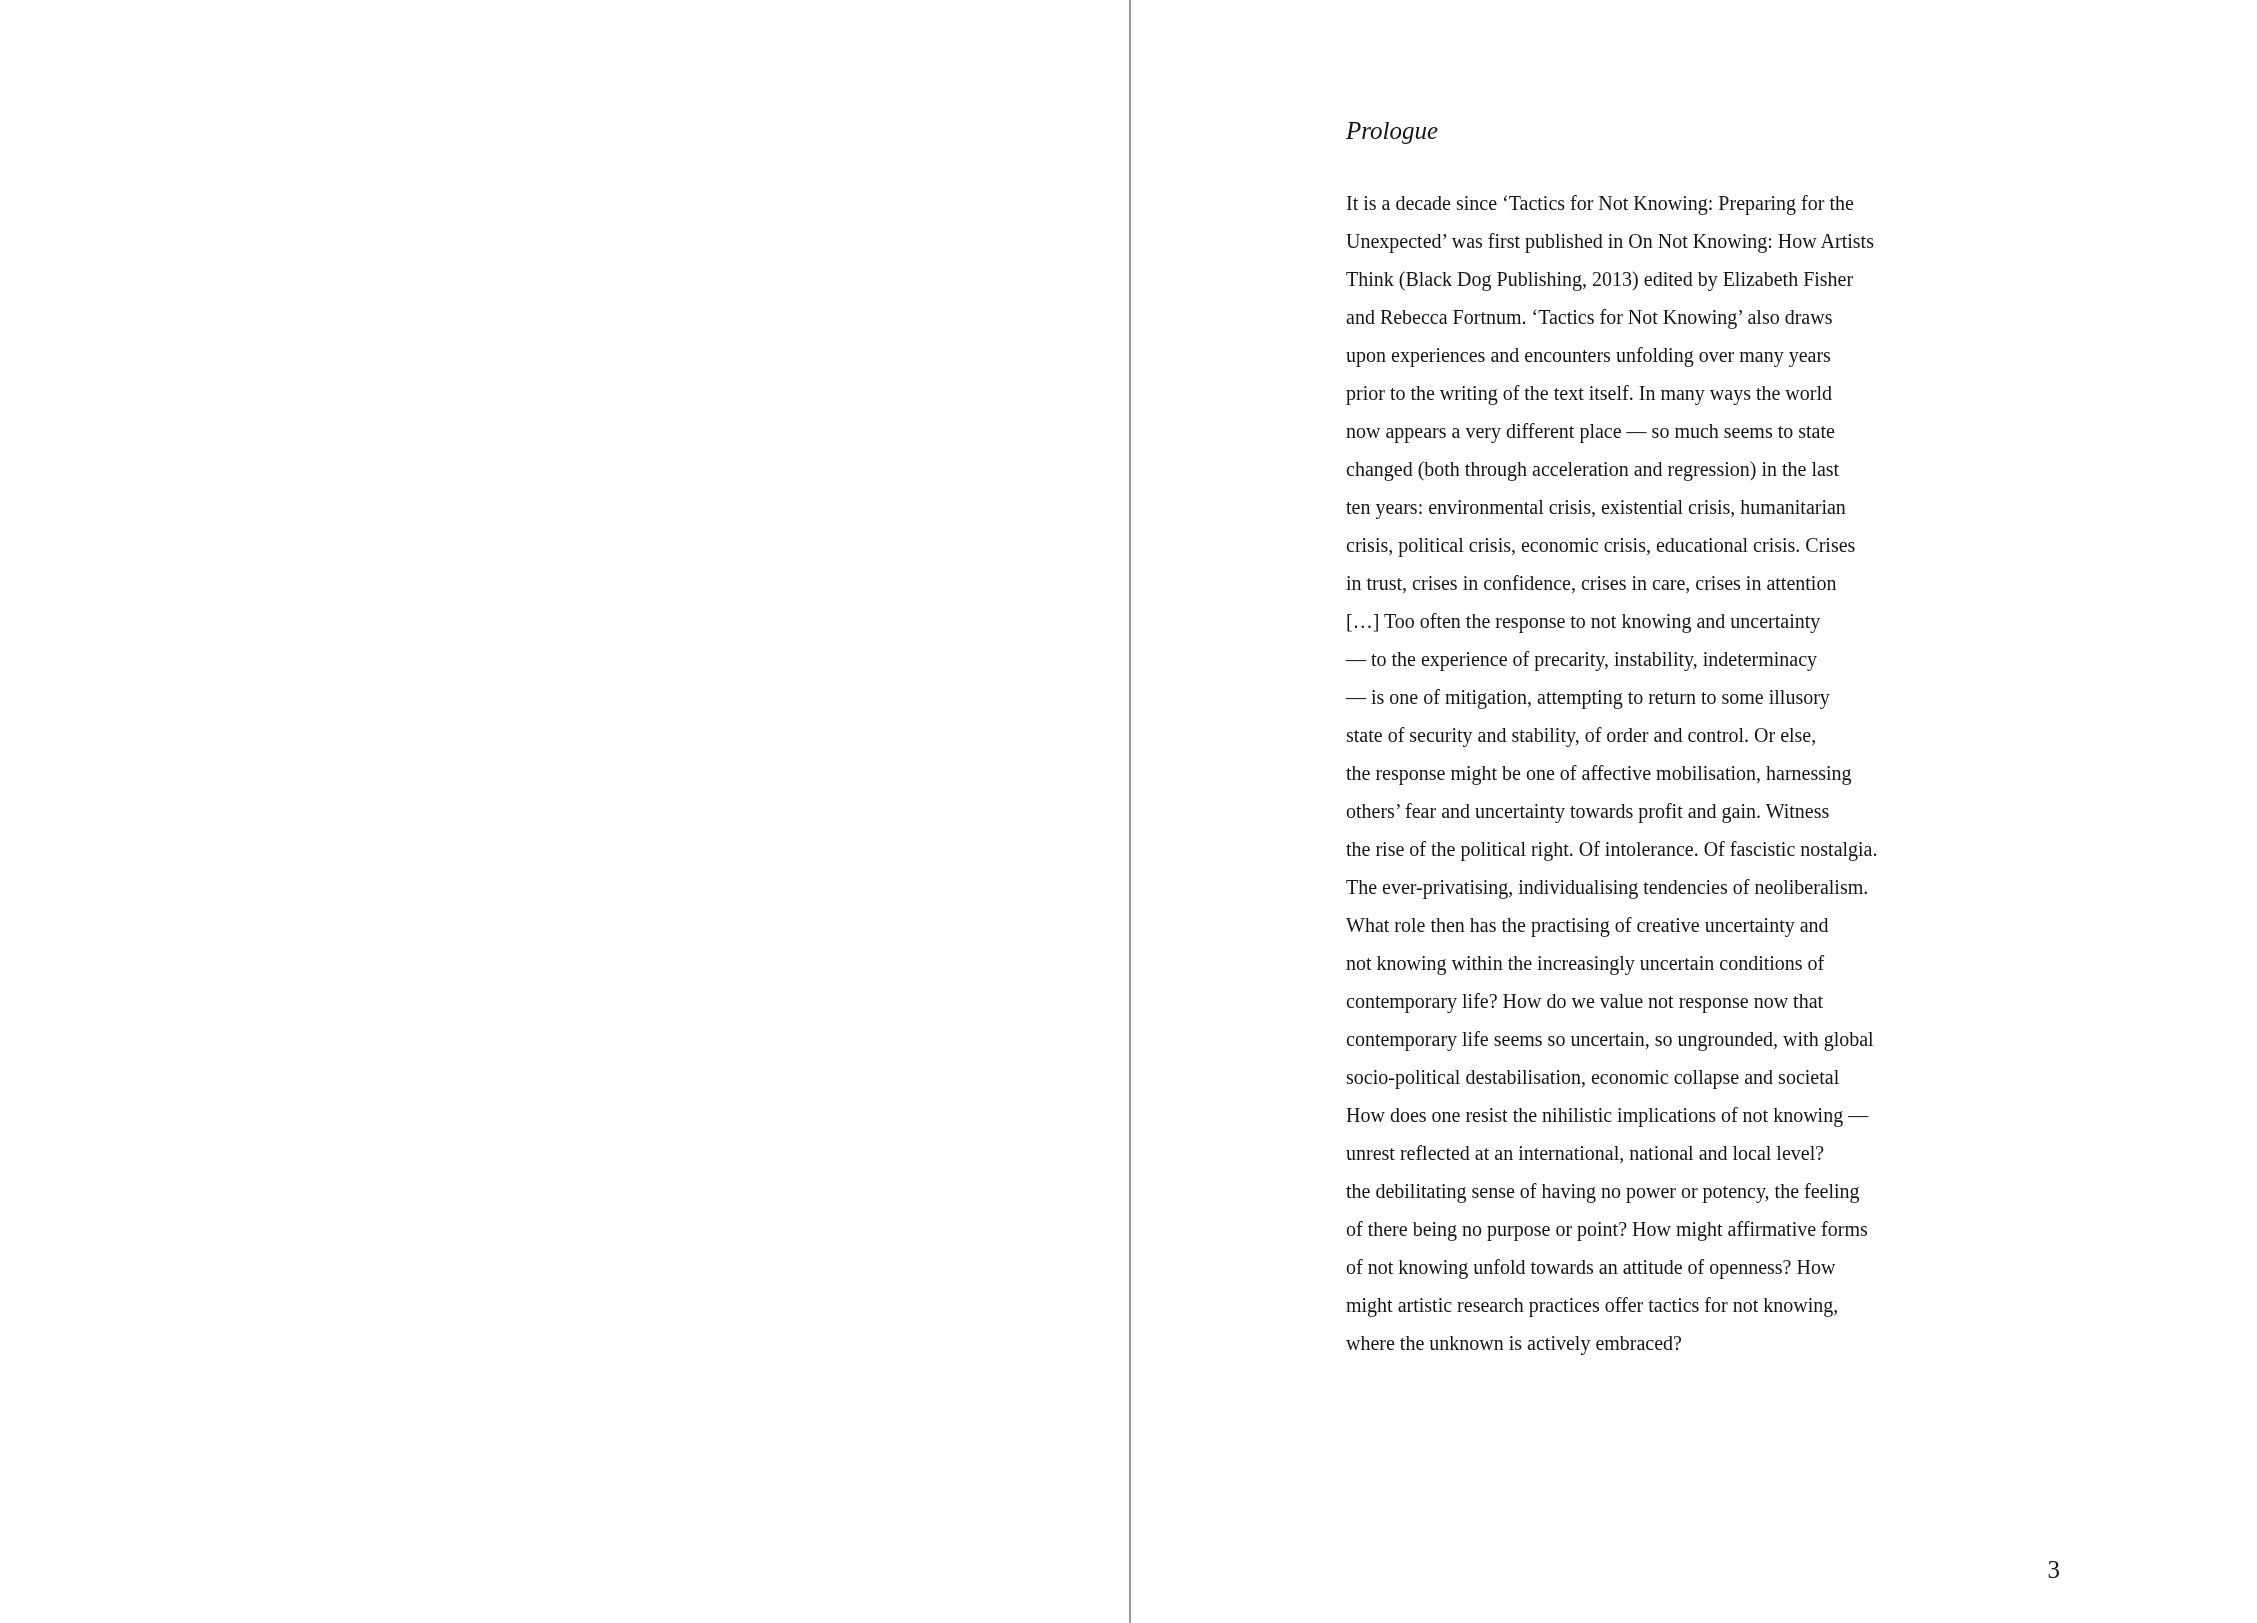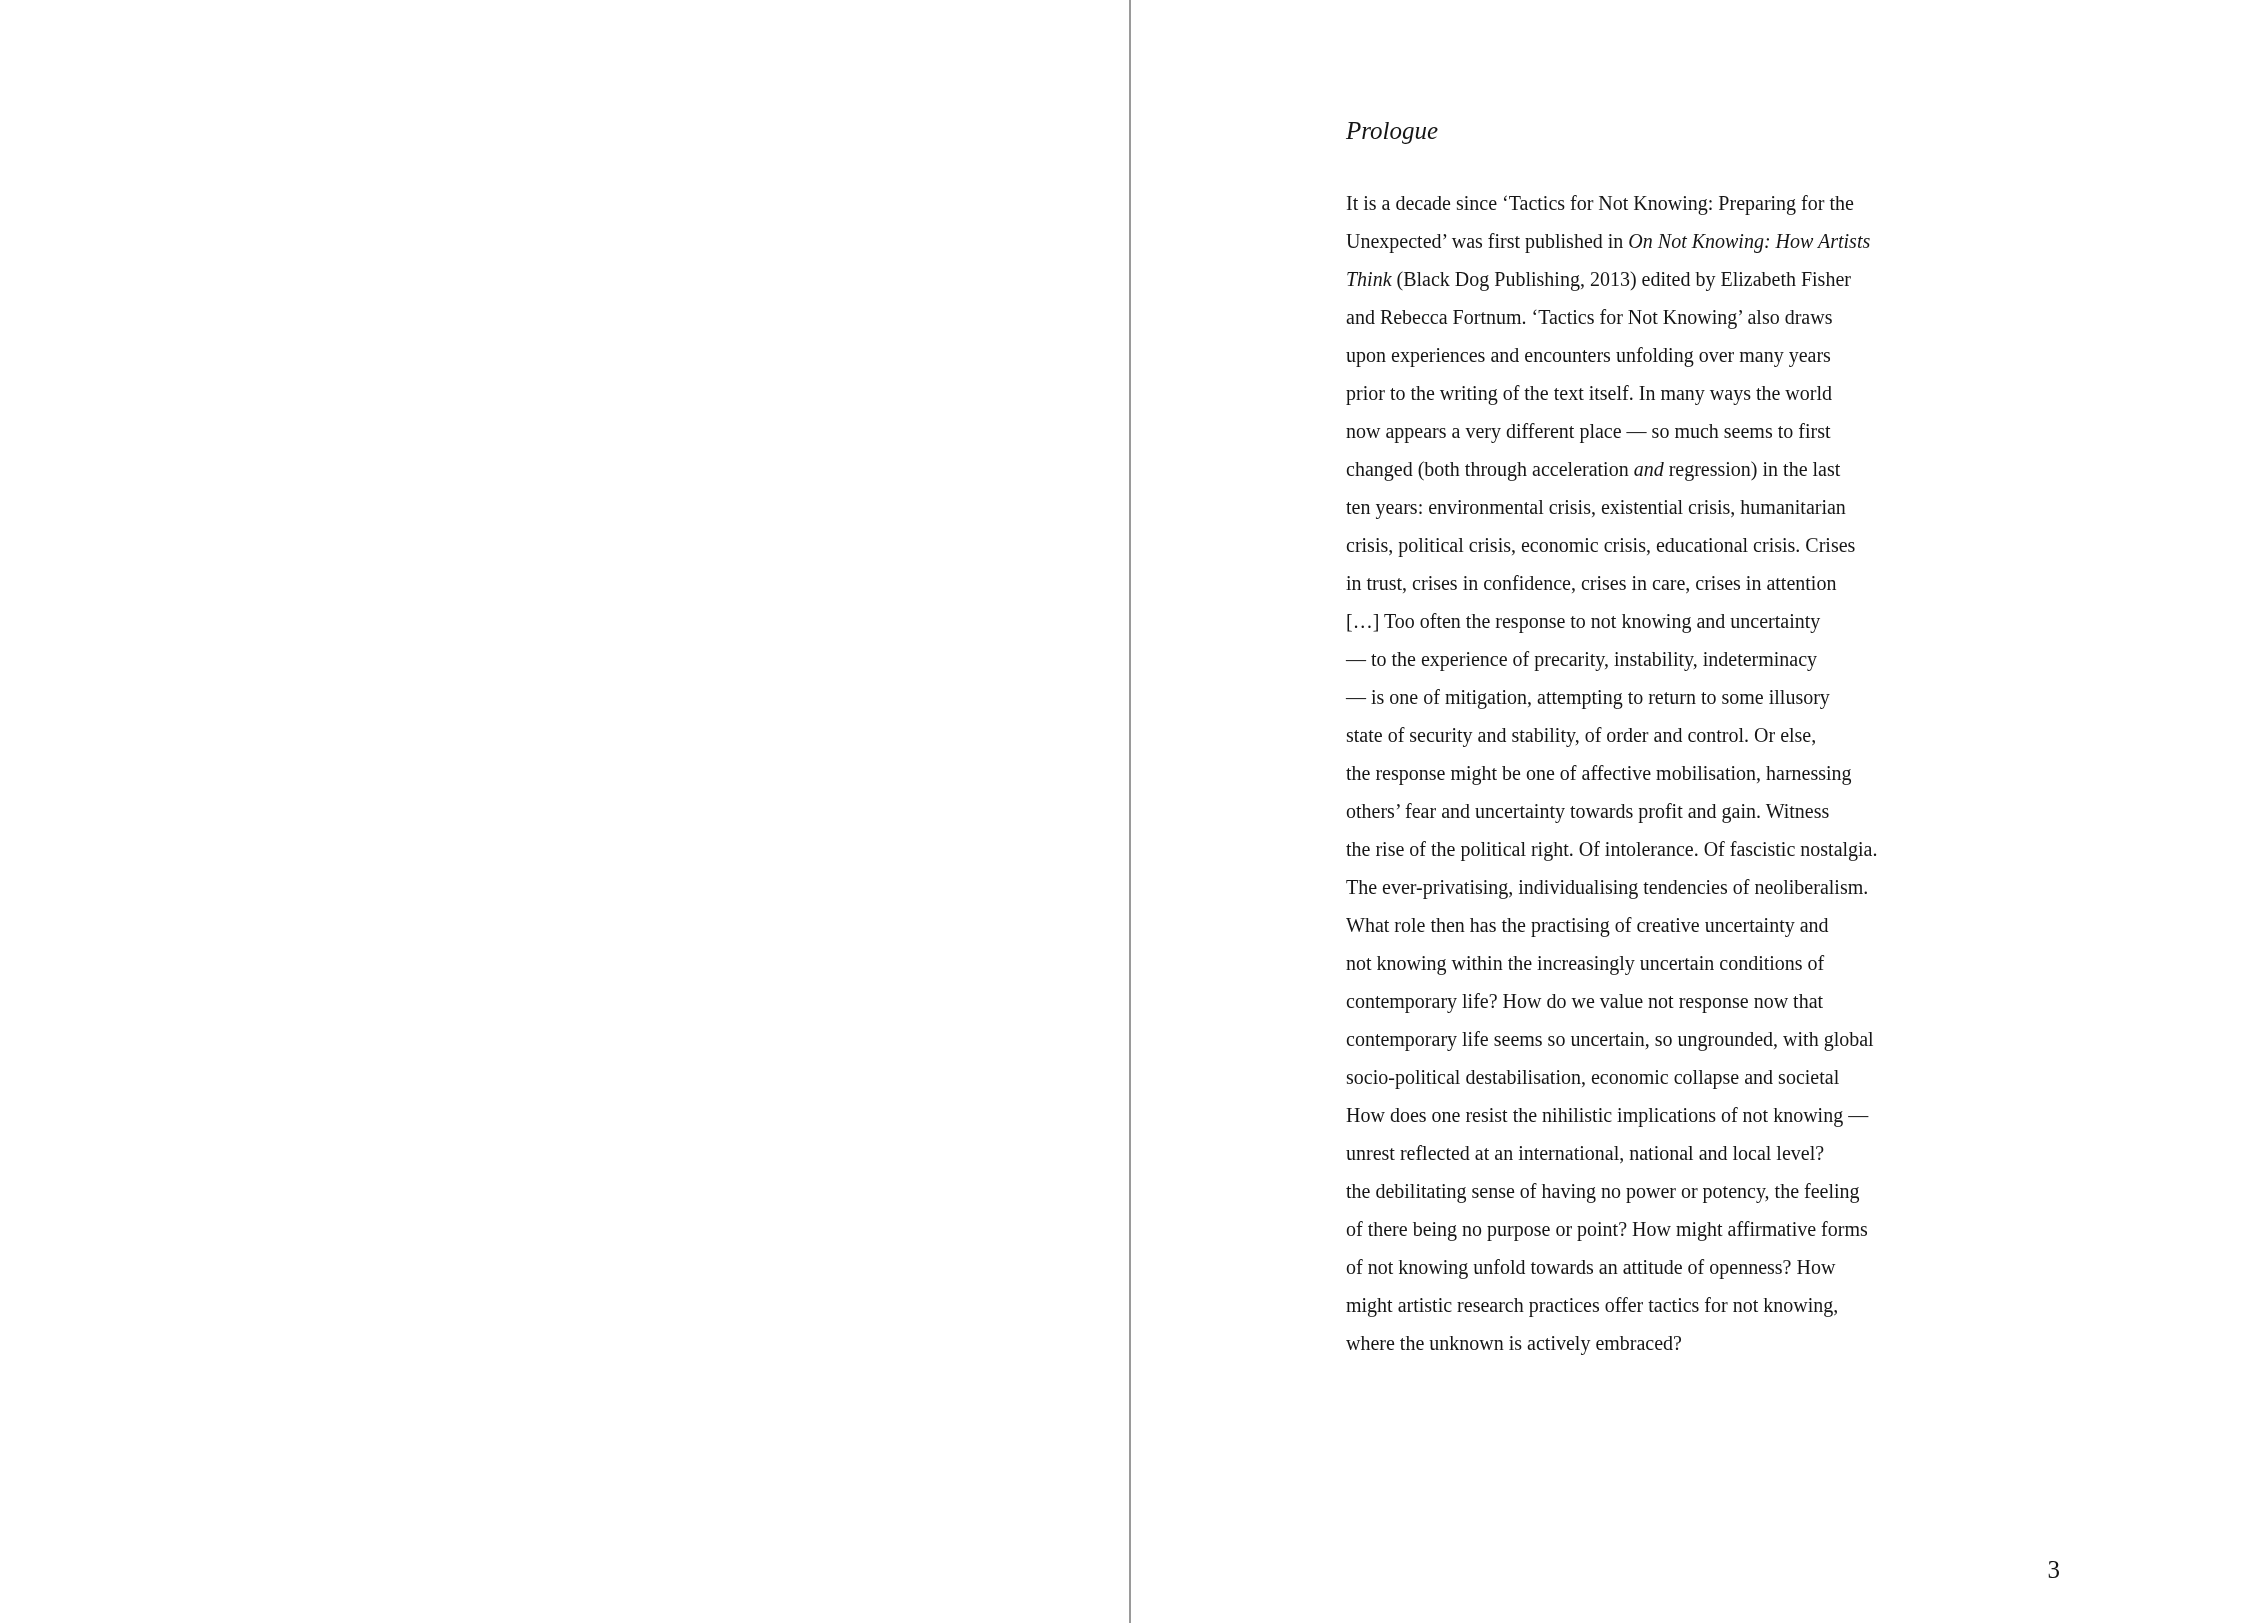--- a/index.html
+++ b/index.html
@@ -35,21 +35,21 @@
     position:absolute;left:215px;top:76px;
     font-size:25px;line-height:29px;
     font-style:italic;
     white-space:nowrap;
   }
   .body-text{
     position:absolute;left:215px;top:144px;width:741px;
     font-size:20px;line-height:38px;
   }
   .body-text .line{white-space:nowrap;}
-  .body-text .it{font-style:italic;}
+  .body-text .it{}
   .pagenum{
     position:absolute;left:215px;top:1515px;width:714px;
     font-size:25px;line-height:29px;
     text-align:right;
   }
 </style>
 </head>
 <body>
 
 <div class="spread">
@@ -57,21 +57,21 @@
   <div class="divider"></div>
   <div class="page-right">
     <div class="heading">Prologue</div>
     <div class="body-text">
         <div class="line"><span>It is a decade since ‘Tactics for Not Knowing: Preparing for the</span></div>
         <div class="line"><span>Unexpected’ was first published in </span><span class="it">On Not Knowing: How Artists</span></div>
         <div class="line"><span class="it">Think</span><span> (Black Dog Publishing, 2013) edited by Elizabeth Fisher</span></div>
         <div class="line"><span>and Rebecca Fortnum. ‘Tactics for Not Knowing’ also draws</span></div>
         <div class="line"><span>upon experiences and encounters unfolding over many years</span></div>
         <div class="line"><span>prior to the writing of the text itself. In many ways the world</span></div>
-        <div class="line"><span>now appears a very different place — so much seems to first</span></div>
+        <div class="line"><span>now appears a very different place — so much seems to state</span></div>
         <div class="line"><span>changed (both through acceleration </span><span class="it">and</span><span> regression) in the last</span></div>
         <div class="line"><span>ten years: environmental crisis, existential crisis, humanitarian</span></div>
         <div class="line"><span>crisis, political crisis, economic crisis, educational crisis. Crises</span></div>
         <div class="line"><span>in trust, crises in confidence, crises in care, crises in attention</span></div>
         <div class="line"><span>[…] Too often the response to not knowing and uncertainty</span></div>
         <div class="line"><span>— to the experience of precarity, instability, indeterminacy</span></div>
         <div class="line"><span>— is one of mitigation, attempting to return to some illusory</span></div>
         <div class="line"><span>state of security and stability, of order and control. Or else,</span></div>
         <div class="line"><span>the response might be one of affective mobilisation, harnessing</span></div>
         <div class="line"><span>others’ fear and uncertainty towards profit and gain. Witness</span></div>

